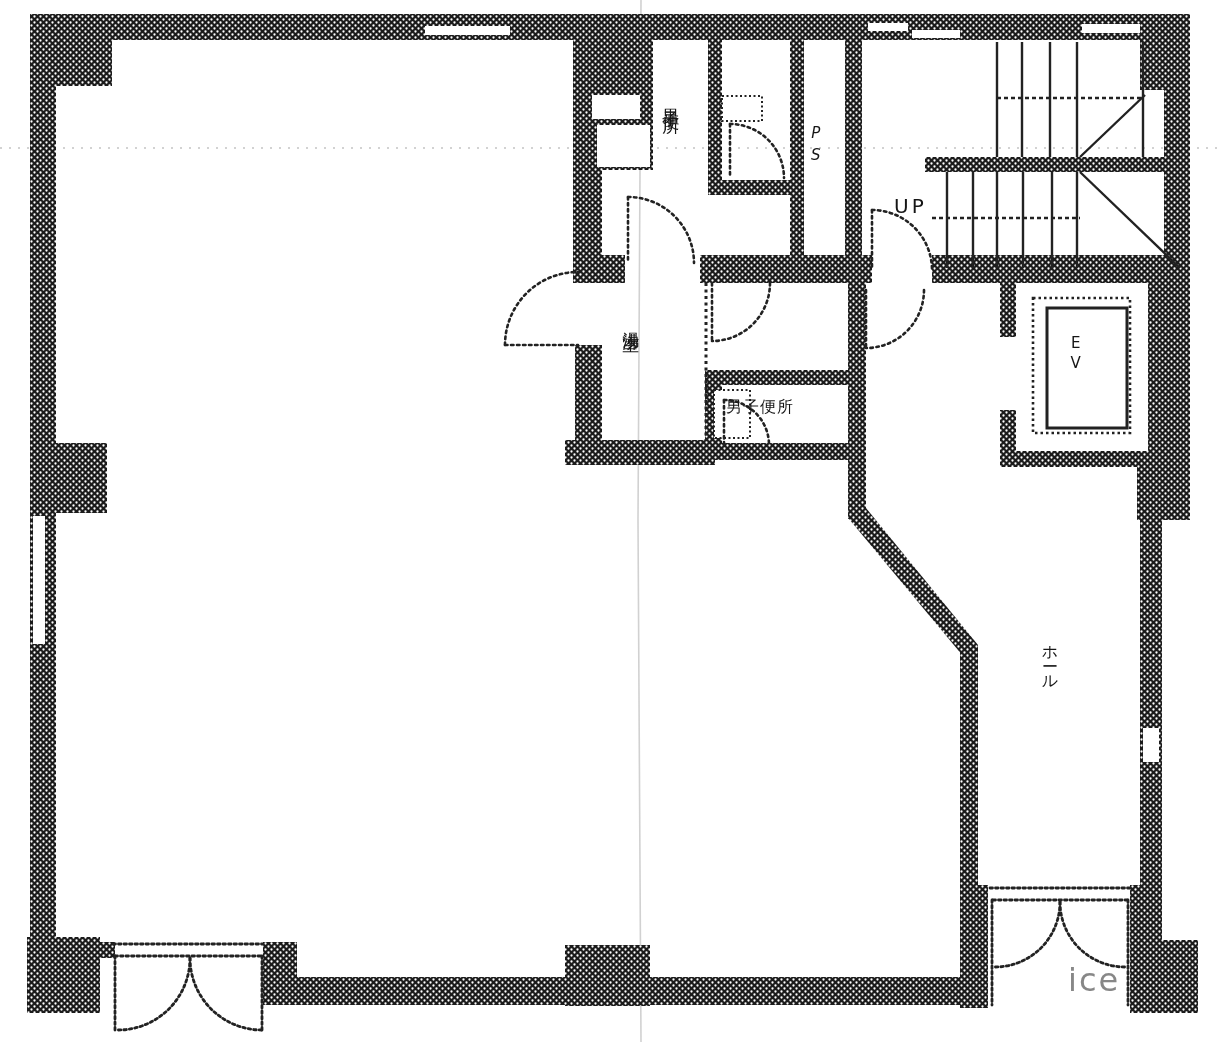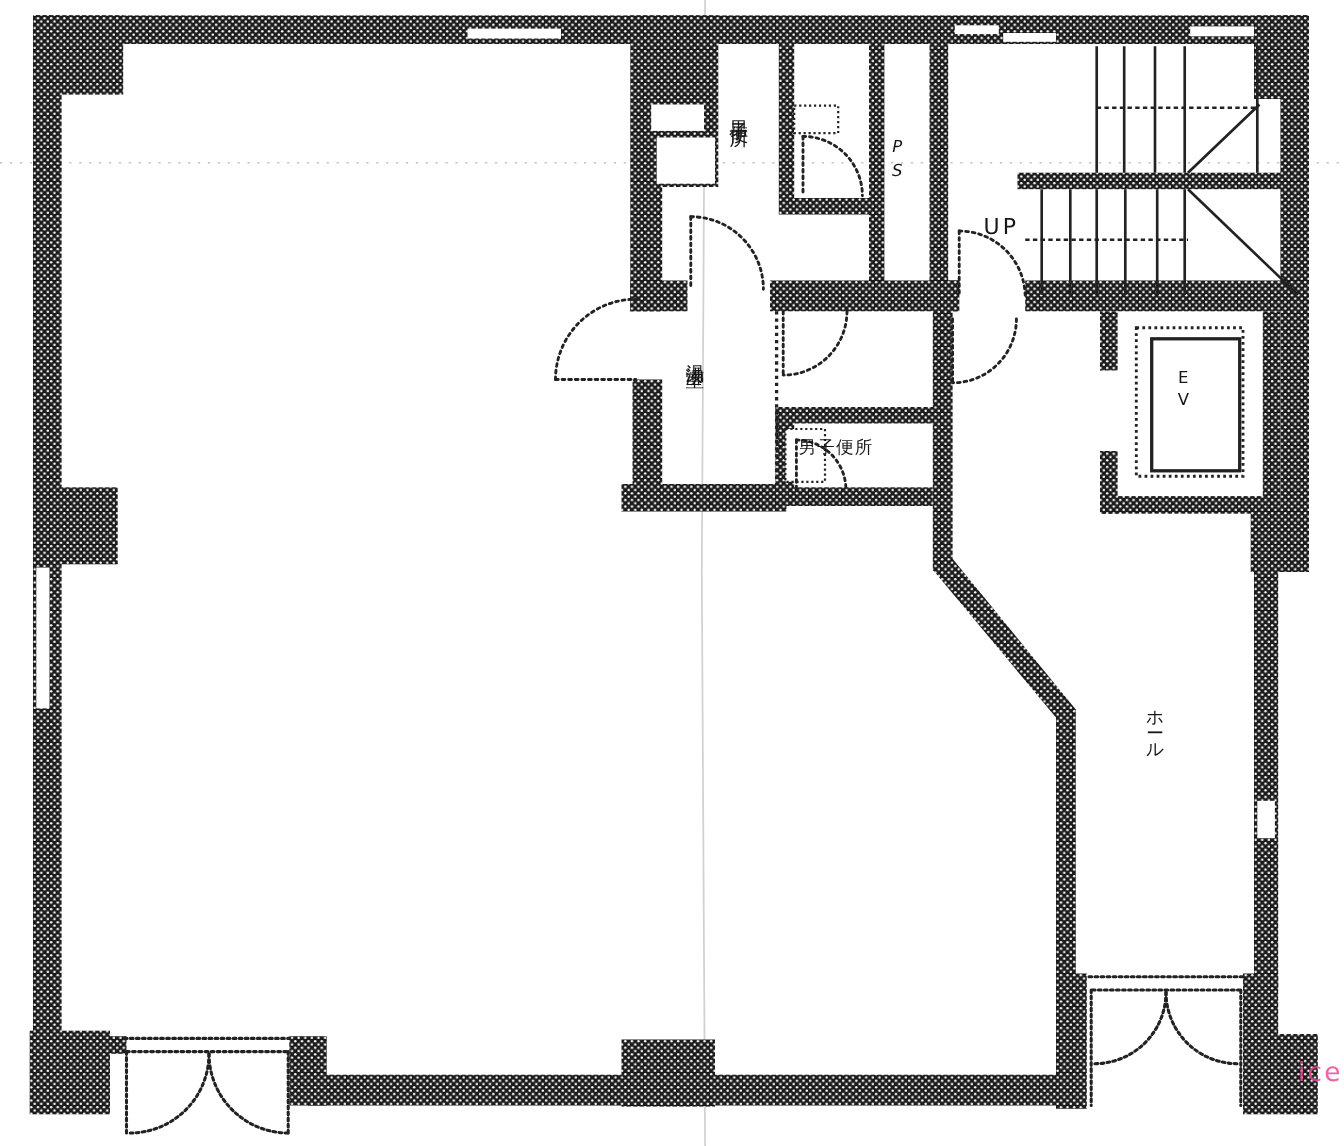--- a/index.html
+++ b/index.html
@@ -14,21 +14,21 @@
   }
   .v{writing-mode:vertical-rl;text-orientation:upright;letter-spacing:3px;}
   #lbl-mens{left:660px;top:95px;font-size:17px;}
   #lbl-ps{left:806px;top:124px;font-size:15px;letter-spacing:4px;font-style:italic;}
   #lbl-up{left:894px;top:194px;font-size:20px;letter-spacing:3px;}
   #lbl-ev{left:1066px;top:334px;font-size:15px;letter-spacing:2px;}
   #lbl-kitchen{left:620px;top:318px;font-size:17px;letter-spacing:2px;}
   #lbl-womens{left:726px;top:397px;font-size:16px;letter-spacing:1px;}
   #lbl-hall{left:1040px;top:634px;font-size:16px;letter-spacing:6px;}
   #watermark{
-    left:1180px;top:960px;font-size:24px;color:#ec4899;opacity:.85;
+    left:1068px;top:960px;font-size:32px;color:#737373;opacity:.85;
     letter-spacing:2px;filter:blur(.4px);
   }
 </style>
 </head>
 <body>
 
 <div class="stage">
 
 <svg width="1222" height="1042" viewBox="0 0 1222 1042">
   <defs>

